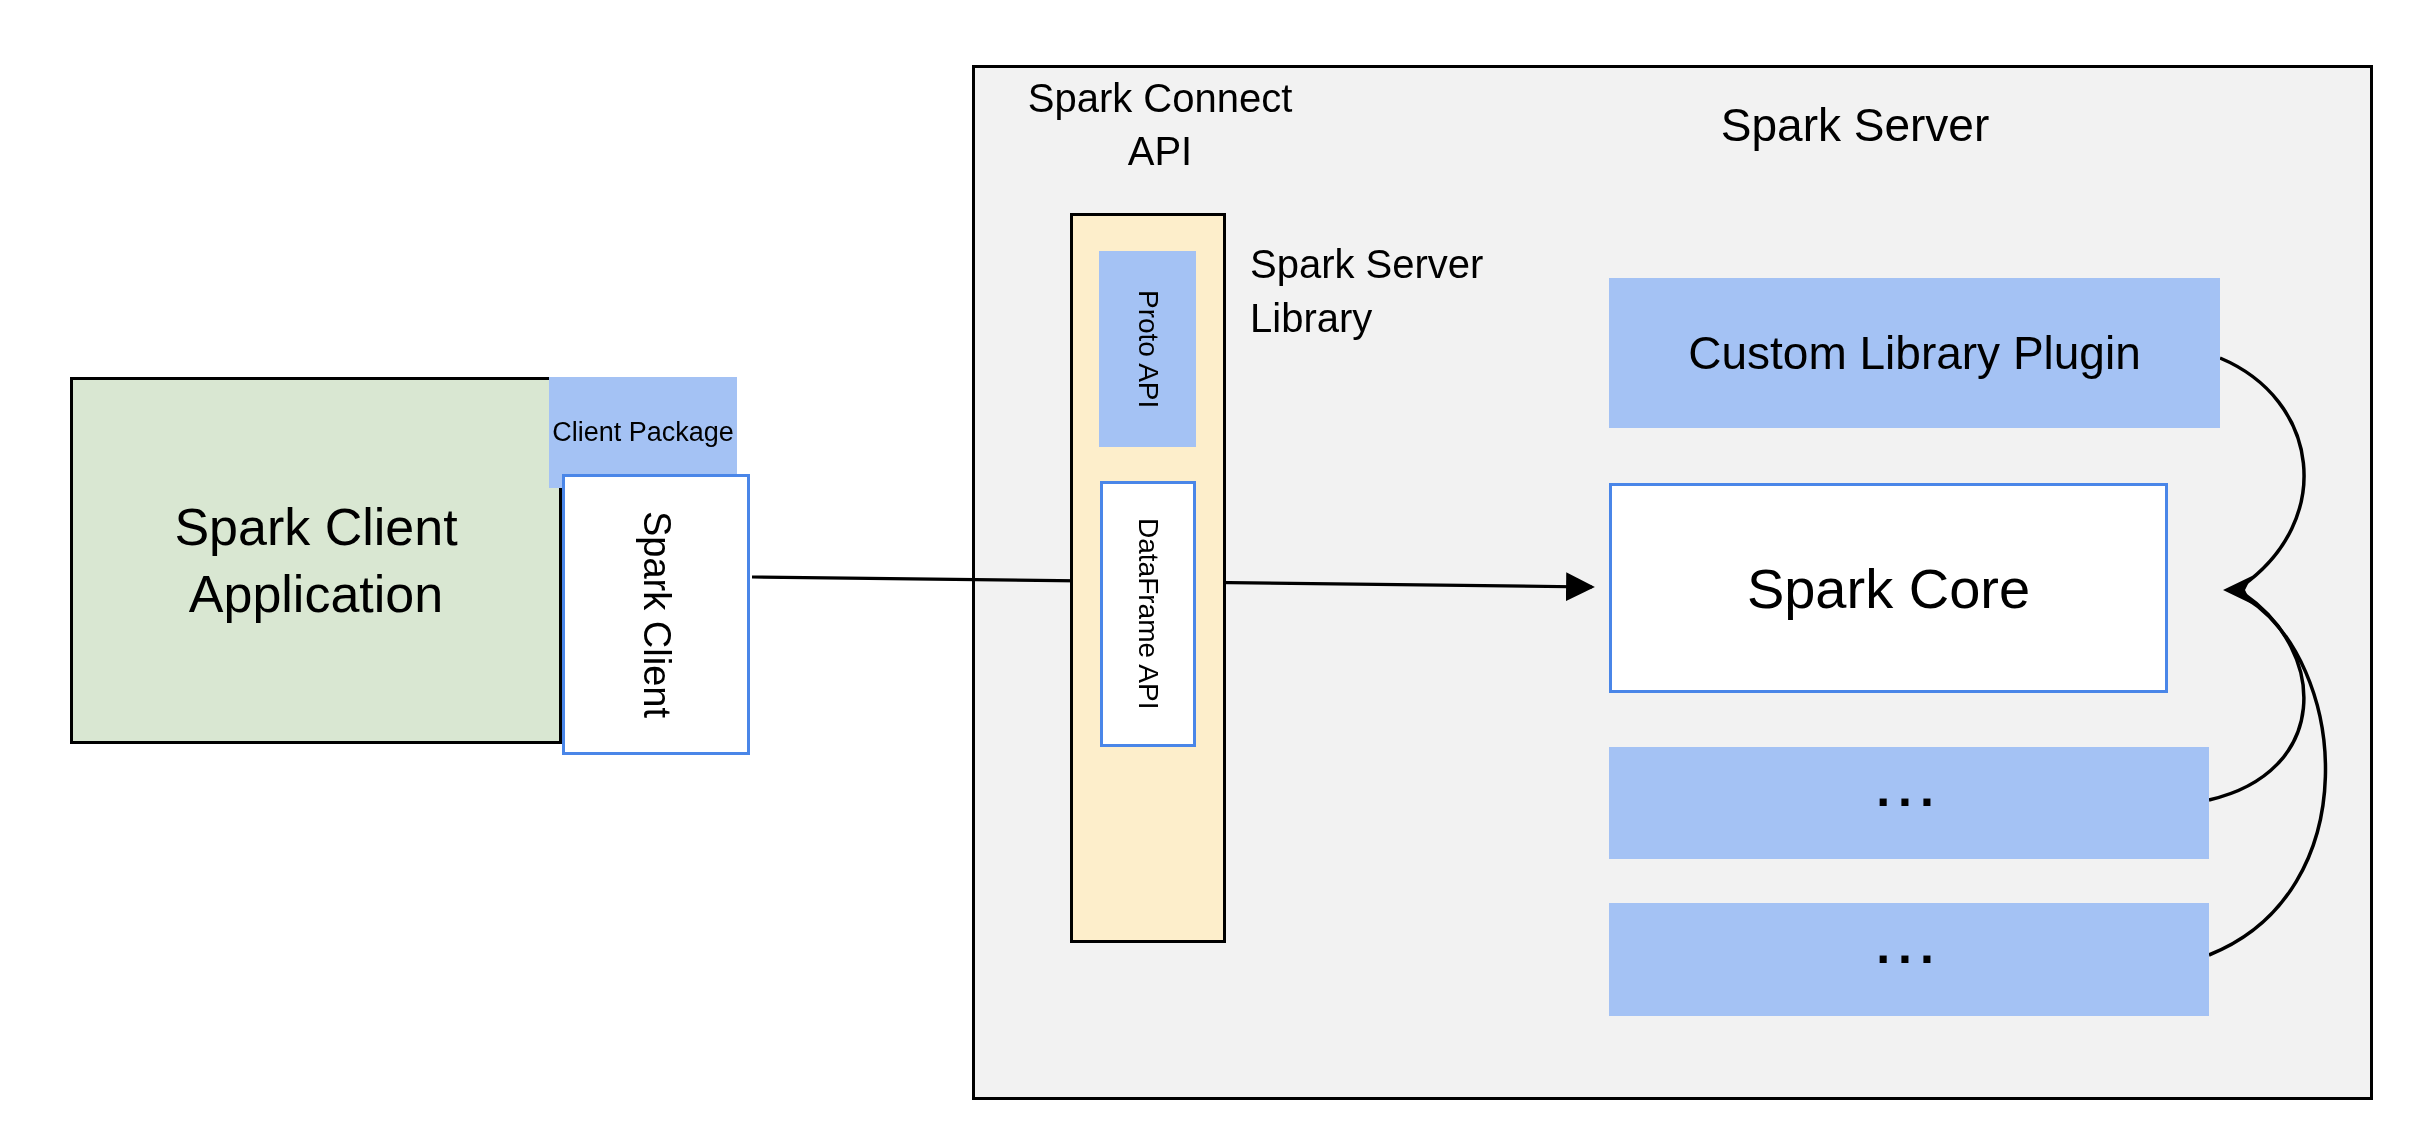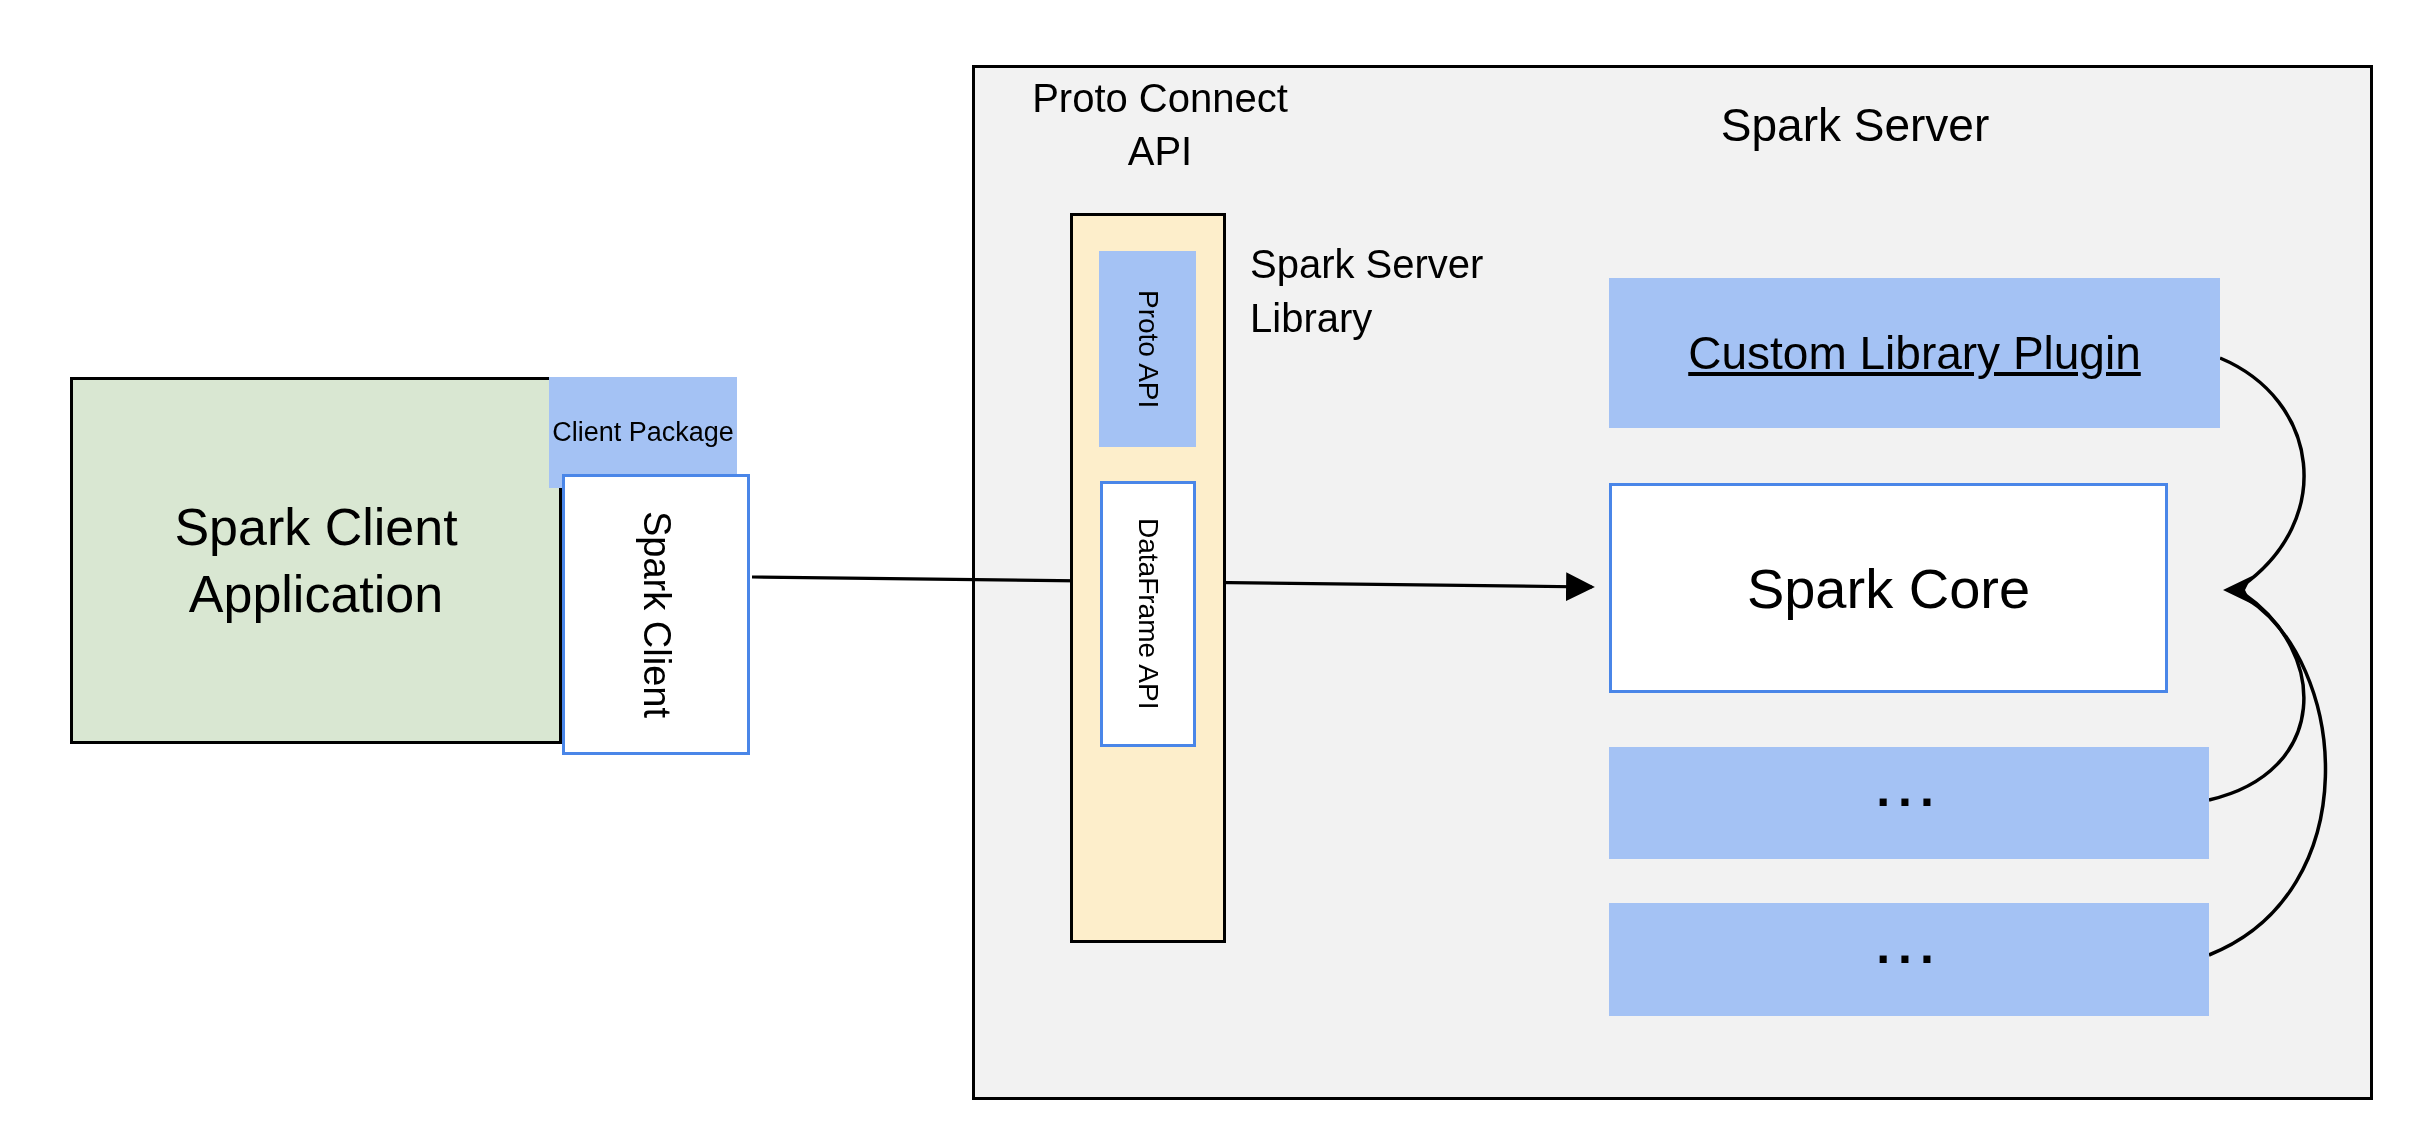--- a/index.html
+++ b/index.html
@@ -80,21 +80,20 @@
     background:#fff;border:3px solid var(--blue-border,#4a86e8);
     z-index:11;
   }
   .dataframe-api .lbl{font-size:28px;}
 
   
   .plugin-box{
     left:1609px;top:278px;width:611px;height:150px;
     background:var(--blue,#a4c2f4);
     z-index:8;
-    text-decoration:underline;
   }
   .plugin-box .lbl{font-size:46px;}
   .core-box{
     left:1609px;top:483px;width:559px;height:210px;
     background:#fff;border:3px solid var(--blue-border,#4a86e8);
     z-index:8;
   }
   .core-box .lbl{font-size:56px;}
   .dots-box-1{
     left:1609px;top:747px;width:600px;height:112px;
@@ -144,21 +143,21 @@
   <div class="abs client-package center">
     <div class="lbl">Client Package</div>
   </div>
 
   <div class="abs spark-client-box center">
     <div class="lbl vtext">Spark Client</div>
   </div>
 
   <div class="abs gray-container"></div>
 
-  <div class="abs connect-api-label">Proto Connect API</div>
+  <div class="abs connect-api-label">Spark Connect API</div>
 
   <div class="abs server-title">Spark Server</div>
 
   <div class="abs server-library-label">Spark Server Library</div>
 
   <div class="abs yellow-box"></div>
 
   <div class="abs proto-api center">
     <div class="lbl vtext">Proto API</div>
   </div>

